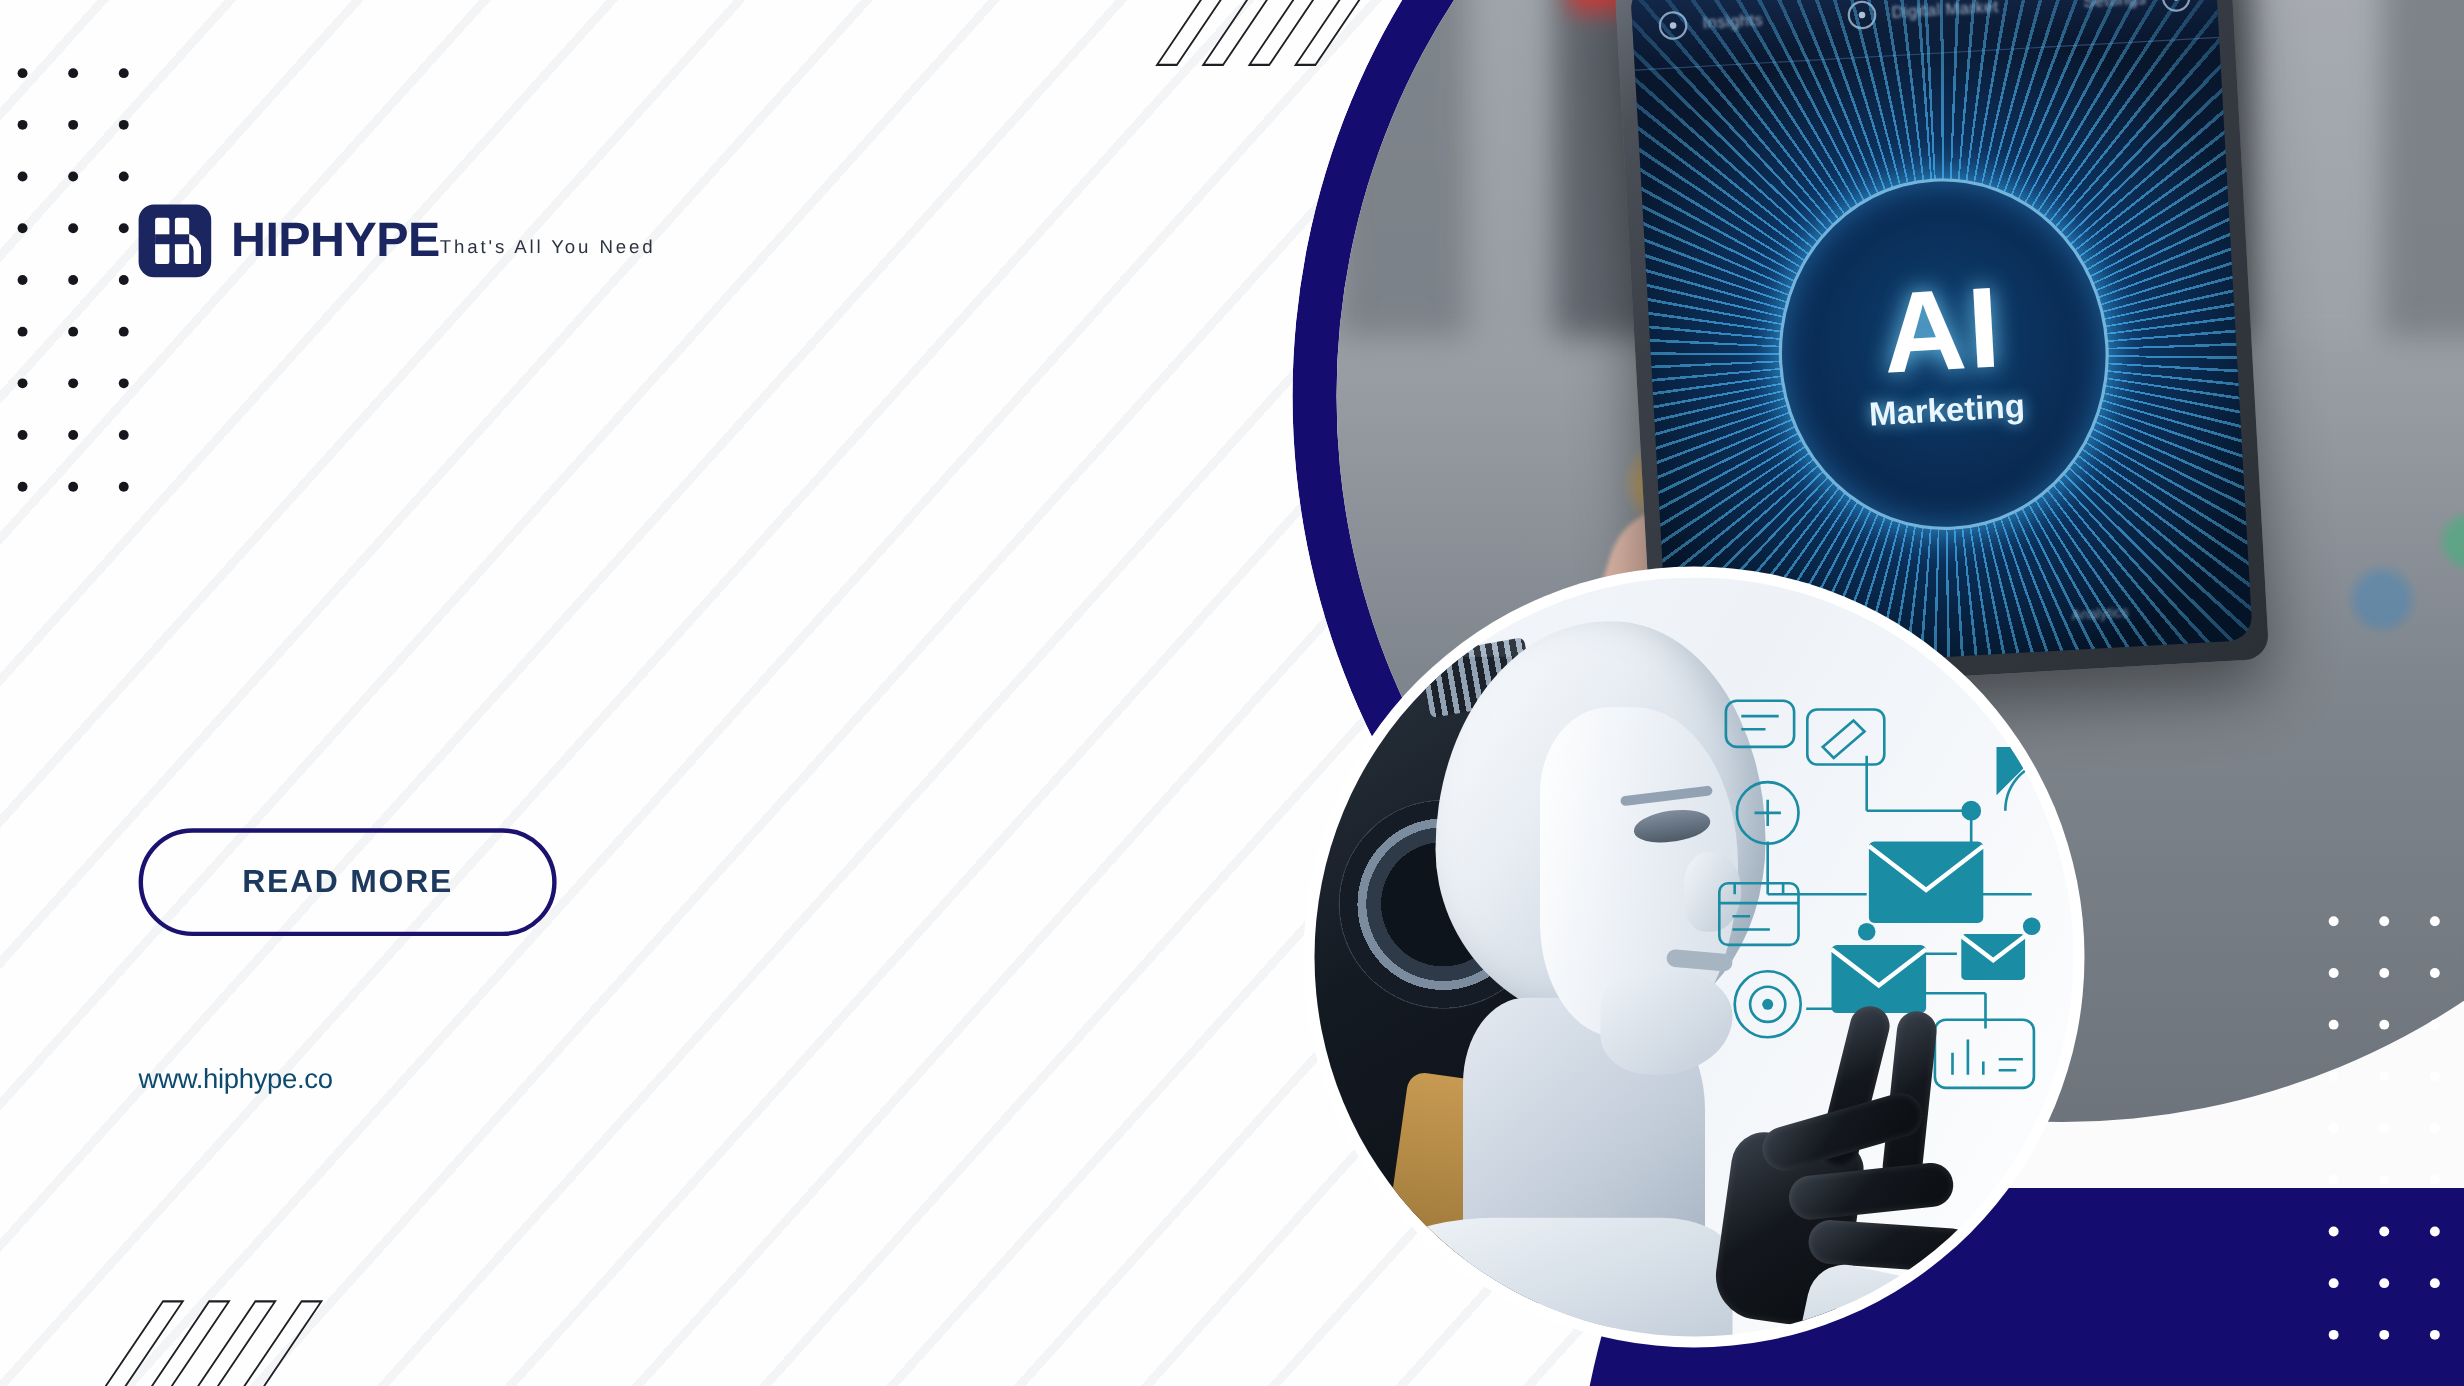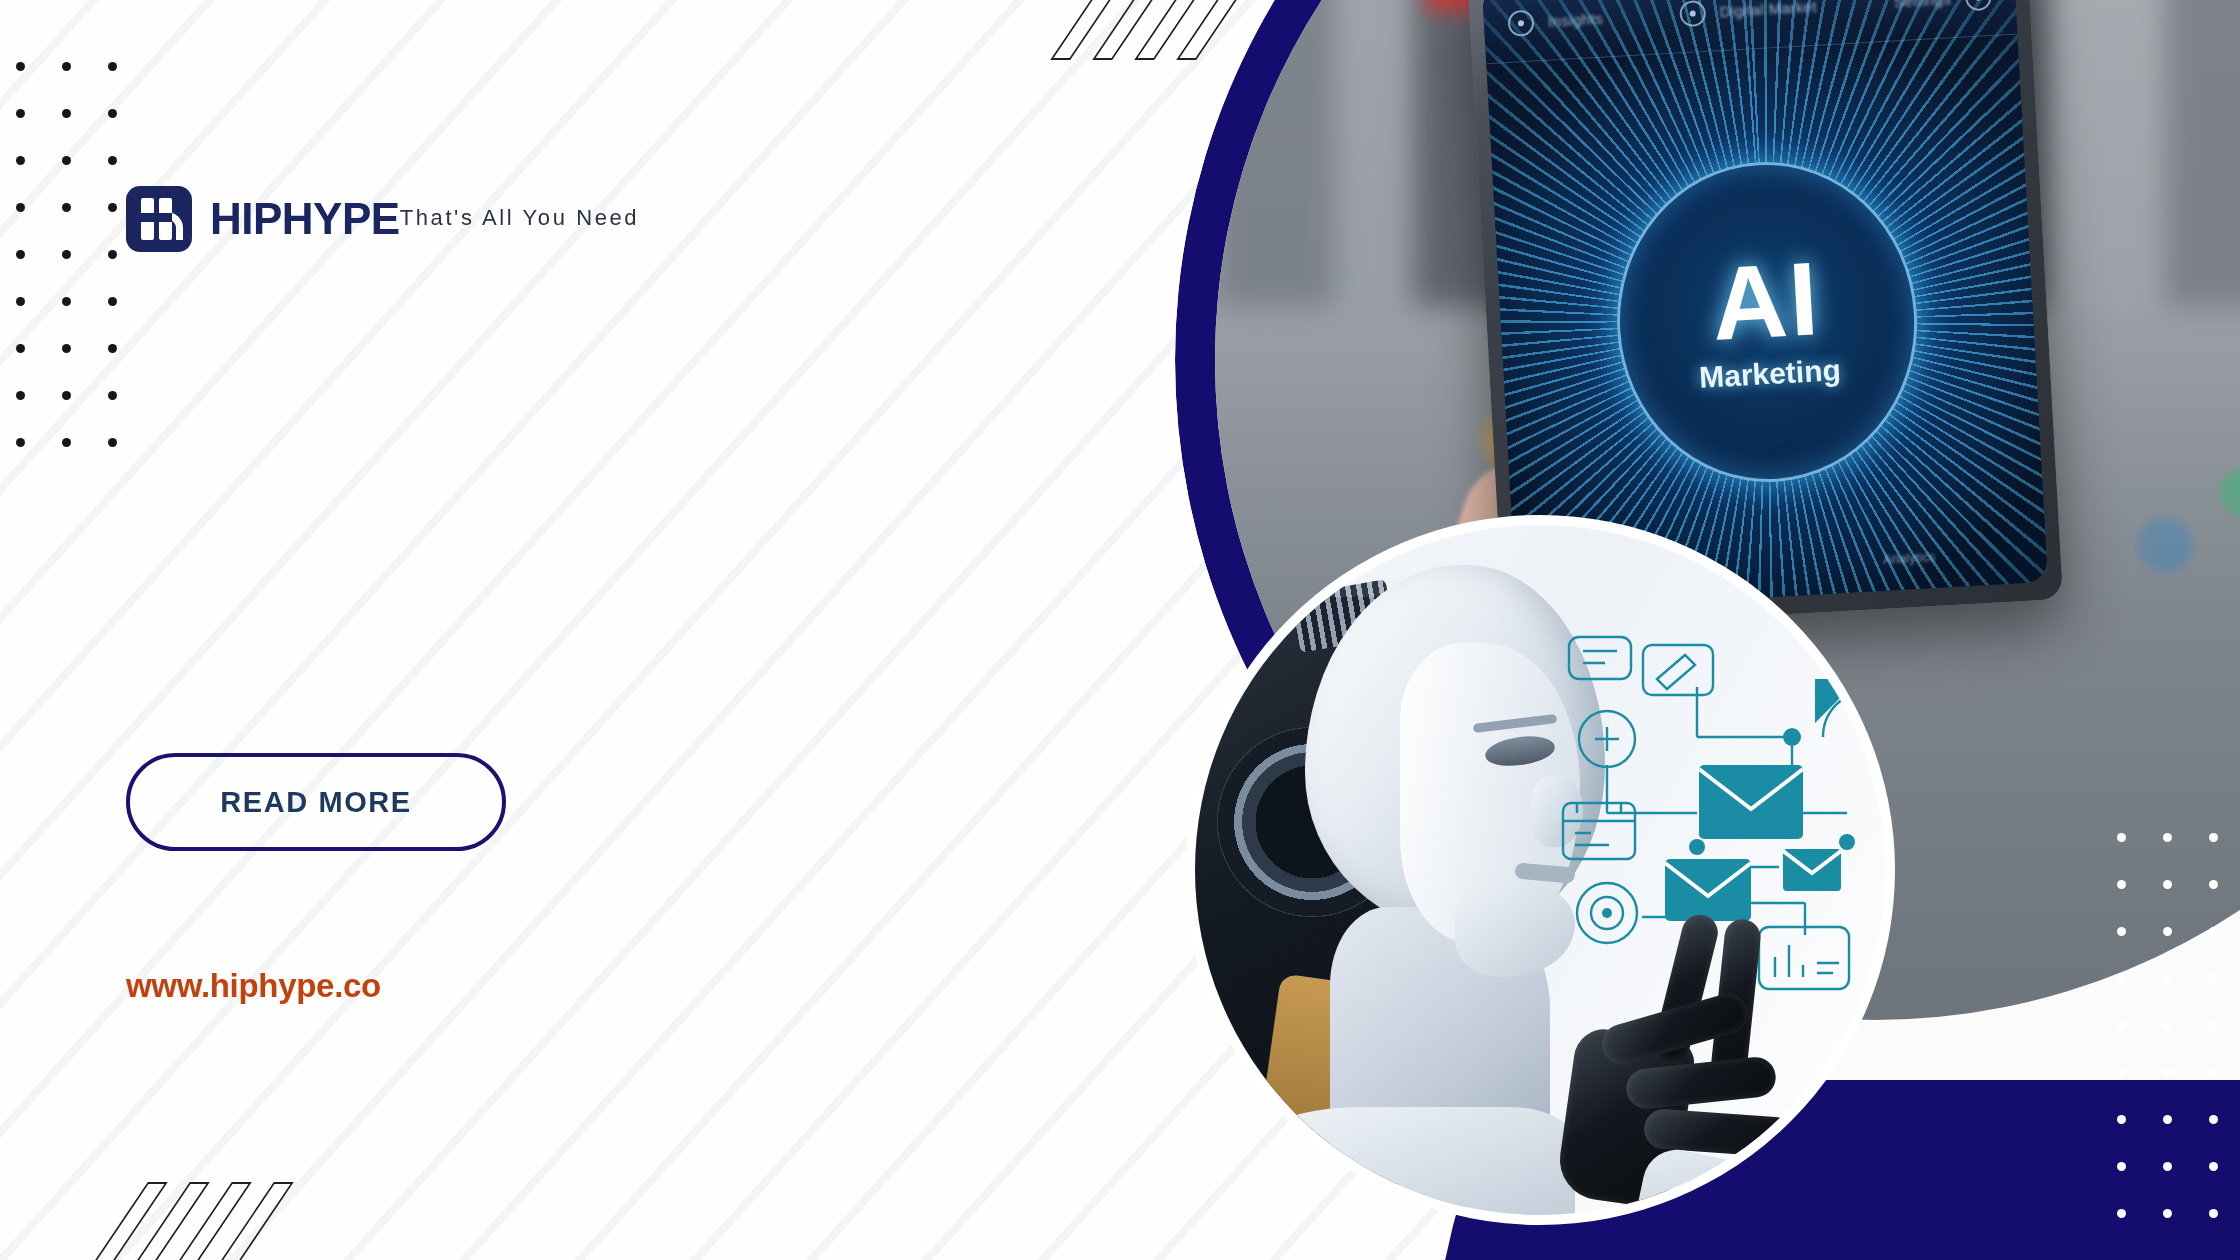--- a/index.html
+++ b/index.html
@@ -322,41 +322,41 @@
   .brand .mark .bar-l{ position:absolute; left:15px; top:12px; width:13px; height:42px; background:#ffffff; border-radius:2px;}
   .brand .mark .bar-m{ position:absolute; left:33px; top:12px; width:13px; height:42px; background:#ffffff; border-radius:2px;}
   .brand .mark .hook{
     position:absolute; left:33px; top:26px; width:24px; height:28px;
     border:7px solid #ffffff; border-left:none; border-bottom:none;
     border-top-right-radius:16px; background:transparent;
   }
   .brand .mark .crossbar{ position:absolute; left:15px; top:27px; width:31px; height:9px; background:#1b2560; }
   .brand .words{ display:flex; flex-direction:row; }
   .brand .name{ font-size:44px; font-weight:700; color:#1b2560; letter-spacing:-.5px; line-height:1; }
-  .brand .tag{ font-size:22px; color:#2c3340; letter-spacing:2.6px; margin-top:8px; }
+  .brand .tag{ font-size:17px; color:#2c3340; letter-spacing:2.6px; margin-top:18px; }
 
   .headline{
     position:absolute; left:0; top:320px; width:960px;
     font-size:86px; font-weight:700; line-height:1.12;
     color:#1b1270; letter-spacing:-1px;
   }
   .headline span{ display:block; }
 
   .cta{
     position:absolute; left:0; top:753px;
     width:380px; height:98px; border-radius:49px;
     border:4px solid #1b1270; background:transparent;
     display:flex; align-items:center; justify-content:center;
     font-size:29px; font-weight:700; letter-spacing:1.6px;
     color:#1d3a5e; cursor:pointer;
   }
 
   .url{
     position:absolute; left:0; top:967px;
-    font-size:33px; font-weight:700; color:#c2410c; letter-spacing:-.3px;
+    font-size:25px; font-weight:400; color:#0c4a6e; letter-spacing:-.3px;
   }
 </style>
 </head>
 <body>
 
 <div id="stage">
 
   <div class="texture"></div>
 
   <div class="navy-blob"></div>

